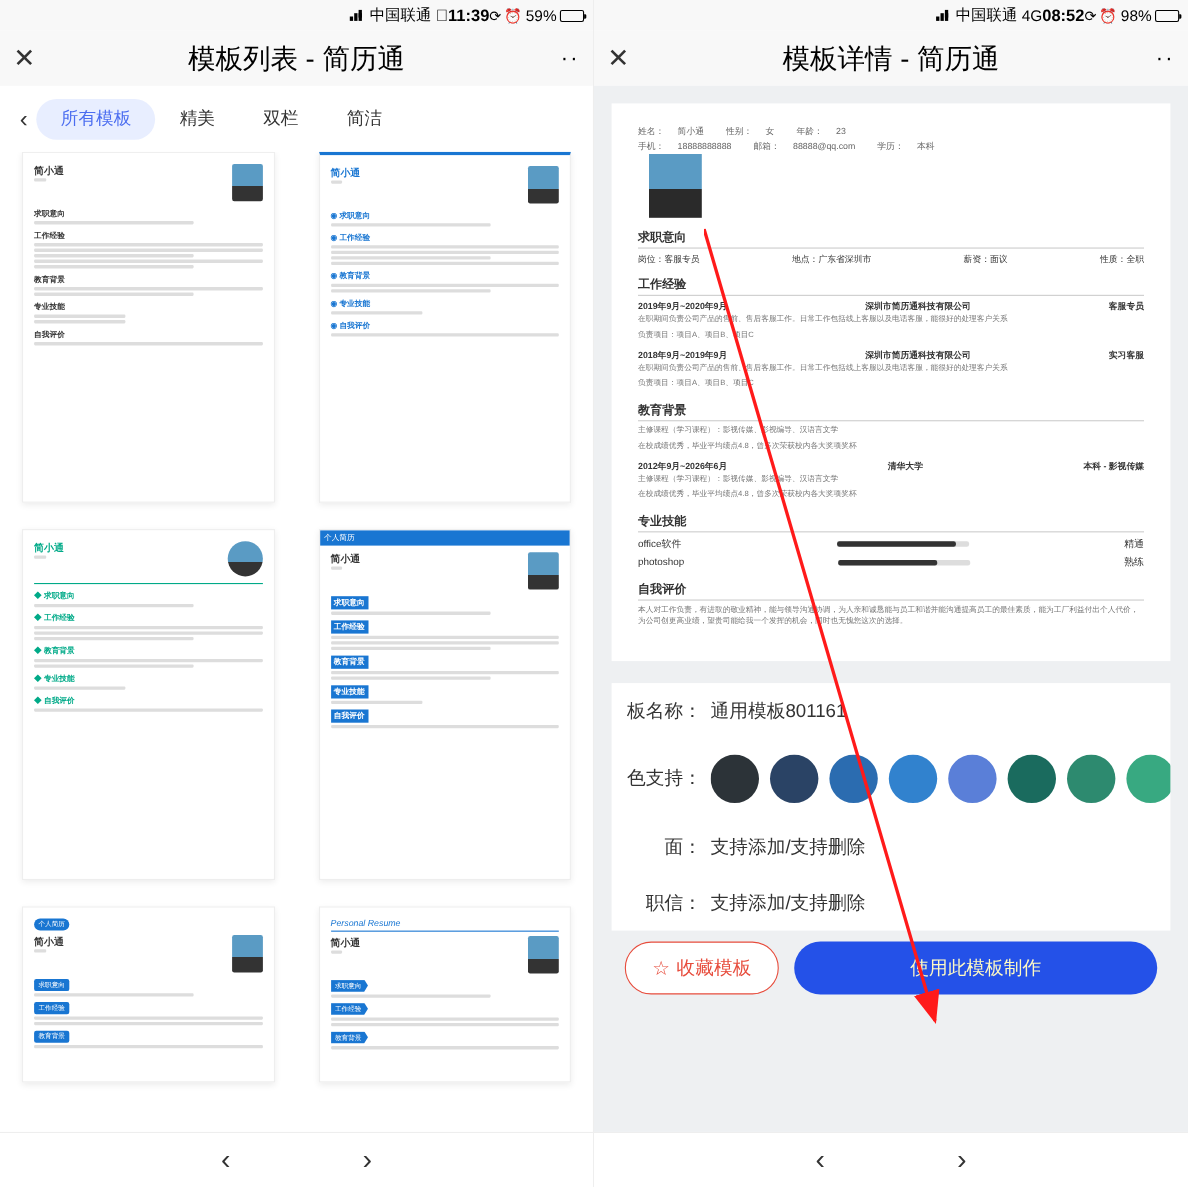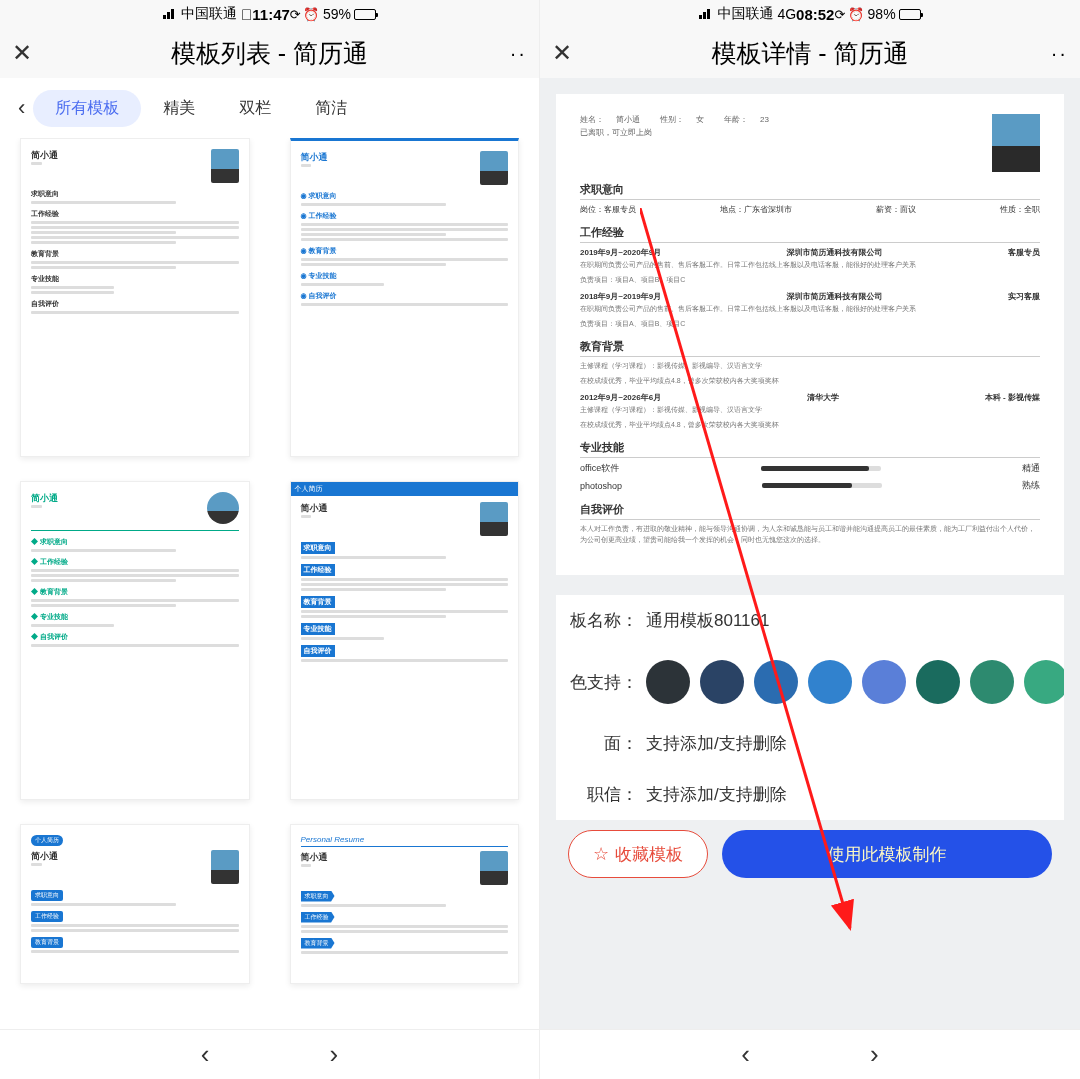--- a/index.html
+++ b/index.html
@@ -1,21 +1,21 @@
 <!DOCTYPE html>
 <html><head>
   <meta charset="utf-8">
   <style>
     * { margin: 0; padding: 0; box-sizing: border-box; font-family: -apple-system, "PingFang SC", sans-serif; }
     body { background: #f5f5f5; display: flex; width: 1080px; height: 1079px; }
     .phone { width: 540px; height: 100%; background: #fff; display: flex; flex-direction: column; position: relative; }
     .phone-left { border-right: 1px solid #eee; }
     
     
-    .status-bar { height: 28px; display: flex; align-items: center; justify-content: center; padding: 0 8px; font-size: 14px; background: #f8f8f8; }
+    .status-bar { height: 28px; display: flex; align-items: center; justify-content: flex-end; padding: 0 8px; font-size: 14px; background: #f8f8f8; }
     .sb-left { display: flex; align-items: center; gap: 4px; }
     .sb-right { display: flex; align-items: center; gap: 3px; }
     .signal-icon { display: inline-block; width: 14px; height: 10px; position: relative; }
     .signal-icon::before { content: ''; position: absolute; bottom: 0; left: 0; width: 3px; height: 4px; background: #000; }
     .signal-icon::after { content: ''; position: absolute; bottom: 0; left: 4px; width: 3px; height: 7px; background: #000; box-shadow: 4px 0 0 0 #000, 4px -3px 0 0 #000; }
     .wifi-icon { font-size: 15px; }
     .time { font-weight: 600; font-size: 15px; }
     .battery-icon { display: inline-block; width: 22px; height: 11px; border: 1px solid #000; border-radius: 2px; position: relative; }
     .battery-icon::after { content: ''; position: absolute; right: -3px; top: 3px; width: 2px; height: 4px; background: #000; border-radius: 0 1px 1px 0; }
     .battery-fill { height: 100%; background: #ffcc00; border-radius: 1px; }
@@ -46,21 +46,21 @@
     .tc-line-s { width: 40%; }
     .tc-line-m { width: 70%; }
     .card-blue .tc-name, .card-blue .tc-title { color: #1976d2; }
     .card-blue-bar .tc-title { background: #1976d2; color: #fff; padding: 1px 3px; display: inline-block; }
     .card-blue-bar .tc-name { color: #333; }
     .card-border-blue { border-top: 3px solid #1976d2; }
     
     
     .detail-area { flex: 1; background: #eef0f2; overflow: hidden; padding: 16px; display: flex; flex-direction: column; position: relative; }
     .resume-preview { background: #fff; padding: 20px 24px; font-size: 9px; color: #333; flex: 0 0 auto; margin-bottom: 20px; position: relative; }
-    .rp-top { display: flex; justify-content: center; margin-bottom: 10px; }
+    .rp-top { display: flex; justify-content: center; margin-bottom: 10px; flex-direction: column; }
     .rp-info { flex: 1; font-size: 8px; color: #666; line-height: 1.6; }
     .rp-info span { margin-right: 12px; }
     .rp-photo { width: 48px; height: 58px; background: linear-gradient(#5a9bc4 55%, #2a2a2a 55%); margin-left: 10px; }
     .rp-section { margin-bottom: 10px; }
     .rp-heading { font-size: 11px; font-weight: 600; margin-bottom: 4px; padding-bottom: 2px; border-bottom: 1px solid #ccc; }
     .rp-row { display: flex; justify-content: space-between; font-size: 8px; margin-bottom: 2px; }
     .rp-text { font-size: 7px; color: #777; line-height: 1.5; margin-bottom: 4px; }
     .skill-row { display: flex; align-items: center; justify-content: space-between; margin-bottom: 4px; }
     .skill-bar { flex: 0 0 120px; height: 5px; background: #ddd; border-radius: 2px; margin: 0 10px; position: relative; }
     .skill-fill { height: 100%; background: #333; border-radius: 2px; }
@@ -89,21 +89,21 @@
 </head>
 <body>
 
 <div class="phone phone-left">
   <div class="status-bar">
     <div class="sb-left">
       <span class="signal-icon"></span>
       <span>中国联通</span>
       <span class="wifi-icon">􀙇</span>
     </div>
-    <span class="time">11:47</span>
+    <span class="time">11:39</span>
     <div class="sb-right">
       <span class="lock-icon">⟳</span>
       <span class="alarm-icon">⏰</span>
       <span>59%</span>
       <span class="battery-icon"><span class="battery-fill" style="width:59%"></span></span>
     </div>
   </div>
 
   <div class="header">
     <span class="close-btn">✕</span>
@@ -297,21 +297,21 @@
     <span class="close-btn">✕</span>
     <span class="header-title">模板详情 - 简历通</span>
     <span class="header-more">··</span>
   </div>
 
   <div class="detail-area">
     <div class="resume-preview">
       <div class="rp-top">
         <div class="rp-info">
           <div><span>姓名：</span><span>简小通</span>　<span>性别：</span><span>女</span>　<span>年龄：</span><span>23</span></div>
-          <div>已离职，可立即上岗</div>
+          <div><span>手机：</span><span>18888888888</span>　<span>邮箱：</span><span>88888@qq.com</span>　<span>学历：</span><span>本科</span></div>
         </div>
         <div class="rp-photo"></div>
       </div>
 
       <div class="rp-section">
         <div class="rp-heading">求职意向</div>
         <div class="rp-row">
             <span><span>岗位：</span><span>客服专员</span></span>
             <span><span>地点：</span><span>广东省深圳市</span></span>
             <span><span>薪资：</span><span>面议</span></span>

